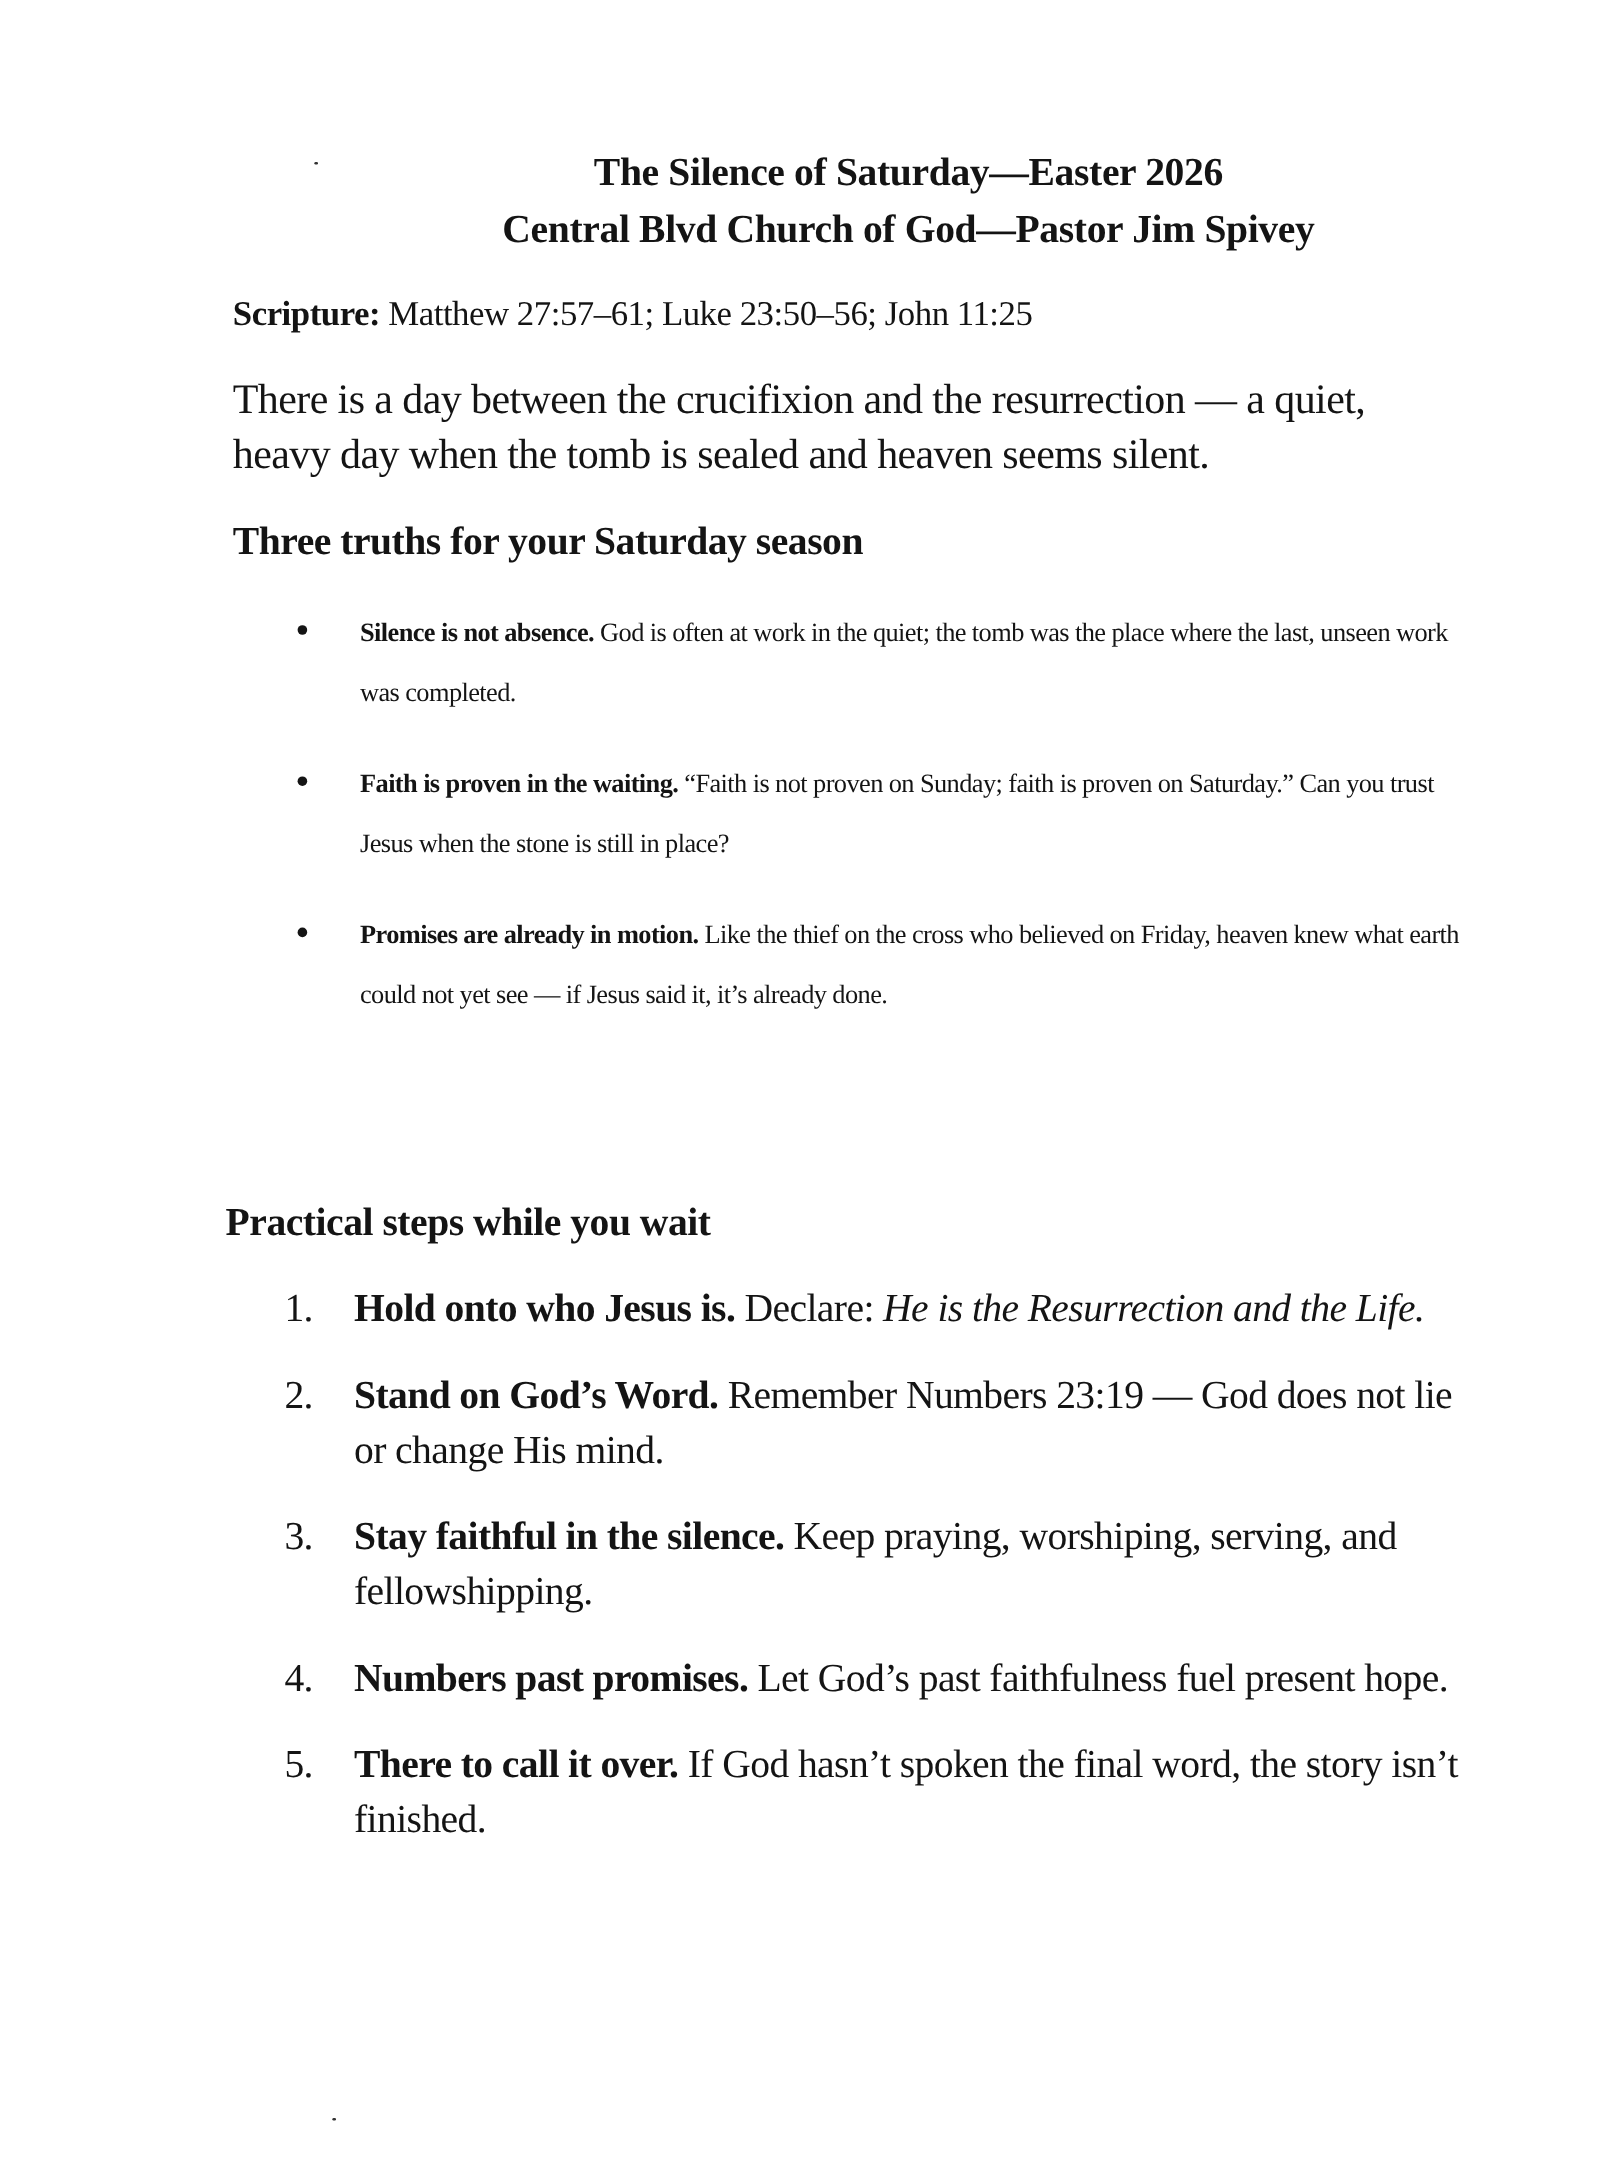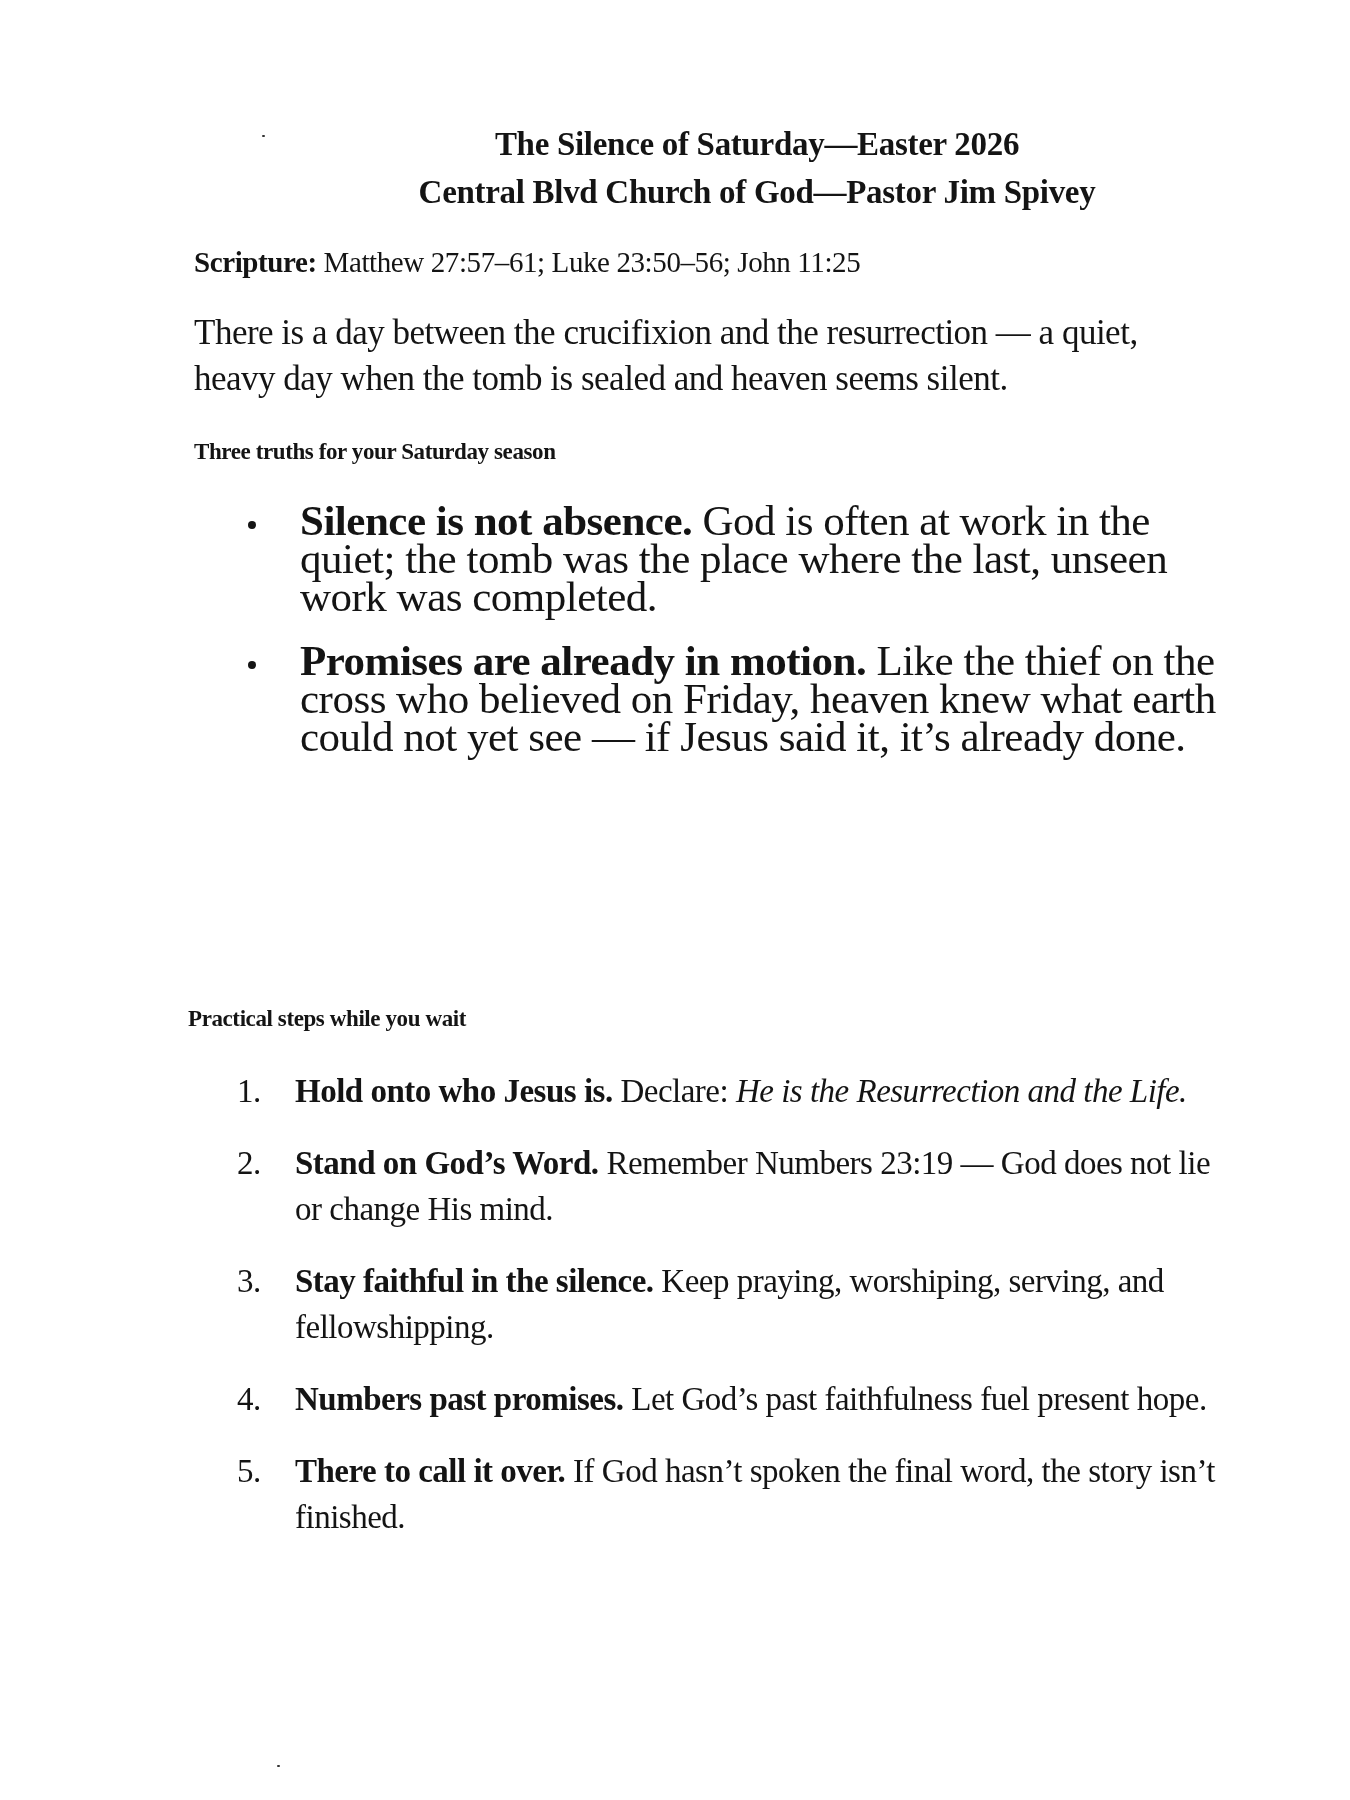--- a/index.html
+++ b/index.html
@@ -8,25 +8,25 @@
     font-family: "Liberation Serif", "DejaVu Serif", serif;
     color: #141414;
   }
   .page { position: absolute; left: 0; top: 0; width: 1350px; height: 1800px; margin-left: 37px; }
   .speck { position: absolute; width: 3px; height: 2px; background: #333; border-radius: 1px; }
   .title-block { position: absolute; top: 120px; left: 0; width: 1440px; text-align: center; }
   .title-line { font-weight: bold; font-size: 33px; line-height: 48px; letter-spacing: -0.3px; }
   .scripture { position: absolute; top: 240px; left: 157px; font-size: 29px; line-height: 44px; letter-spacing: -0.4px; }
   .scripture b { font-weight: bold; }
   .intro { position: absolute; top: 310px; left: 157px; width: 1030px; font-size: 35px; line-height: 46px; letter-spacing: -0.5px; }
-  .heading { position: absolute; font-weight: bold; font-size: 23px; line-height: 44px; letter-spacing: -0.4px; }
+  .heading { position: absolute; font-weight: bold; font-size: 33px; line-height: 44px; letter-spacing: -0.4px; }
   .h1 { top: 430px; left: 157px; }
   .h2 { top: 997px; left: 151px; text-align: right; }
   .bullets { position: absolute; top: 502px; left: 205px; width: 990px; margin: 0; padding: 0; list-style: none; }
-  .bullets li { position: relative; padding-left: 58px; font-size: 43px; line-height: 38px; letter-spacing: -0.5px; margin-bottom: 26px; }
+  .bullets li { position: relative; padding-left: 58px; font-size: 22px; line-height: 50px; letter-spacing: -0.5px; margin-bottom: 26px; }
   .bullets .dot { position: absolute; left: 6px; top: 19px; width: 8px; height: 8px; border-radius: 50%; background: #141414; }
   .steps { position: absolute; top: 1068px; left: 200px; width: 990px; margin: 0; padding: 0; list-style: none; }
   .steps li { position: relative; padding-left: 58px; font-size: 33px; line-height: 46px; letter-spacing: -0.5px; margin-bottom: 26px; }
   .steps .num { position: absolute; left: 0; top: 0; }
   b.lead { font-weight: bold; }
   i { }
 </style>
 </head>
 <body>
 
@@ -47,20 +47,24 @@
 
   <div class="heading h1">Three truths for your Saturday season</div>
 
   <ul class="bullets">
     <li>
       <span class="dot"></span>
       <b class="lead">Silence is not absence.</b><span> God is often at work in the quiet; the tomb was the place where the last, unseen work was completed.</span>
     </li>
     <li>
       <span class="dot"></span>
+      <b class="lead">Faith is proven in the waiting.</b><span> “Faith is not proven on Sunday; faith is proven on Saturday.” Can you trust Jesus when the stone is still in place?</span>
+    </li>
+    <li>
+      <span class="dot"></span>
       <b class="lead">Promises are already in motion.</b><span> Like the thief on the cross who believed on Friday, heaven knew what earth could not yet see — if Jesus said it, it’s already done.</span>
     </li>
   </ul>
 
   <div class="heading h2">Practical steps while you wait</div>
 
   <ol class="steps">
     <li>
       <span class="num">1.</span>
       <b class="lead">Hold onto who Jesus is.</b><span> Declare: </span><i>He is the Resurrection and the Life.</i>

